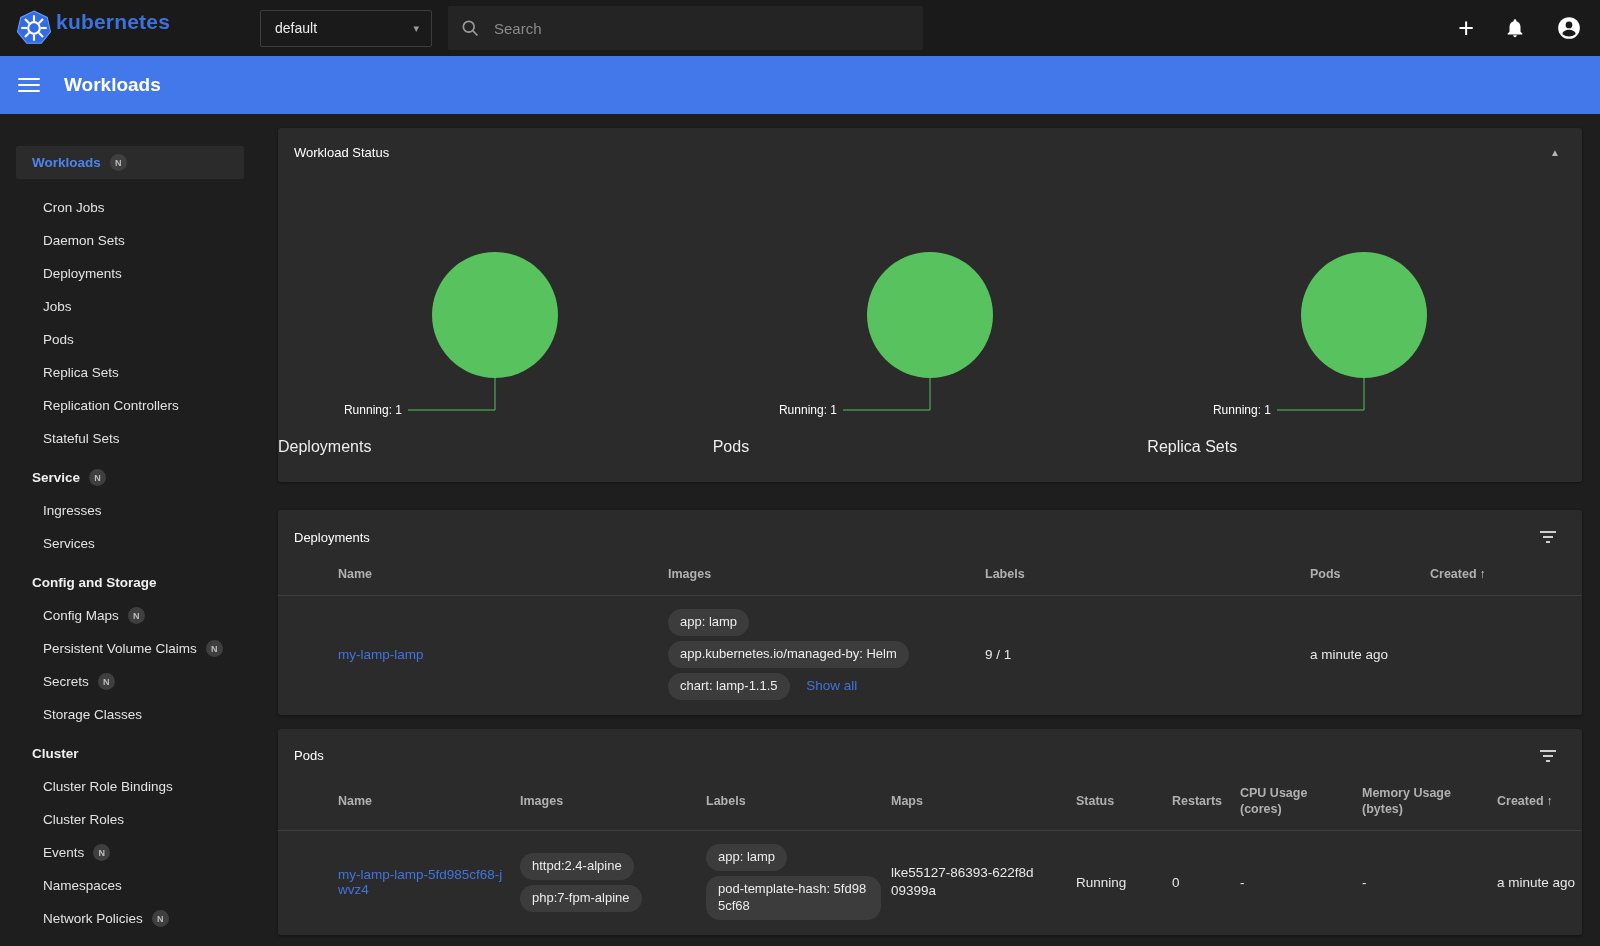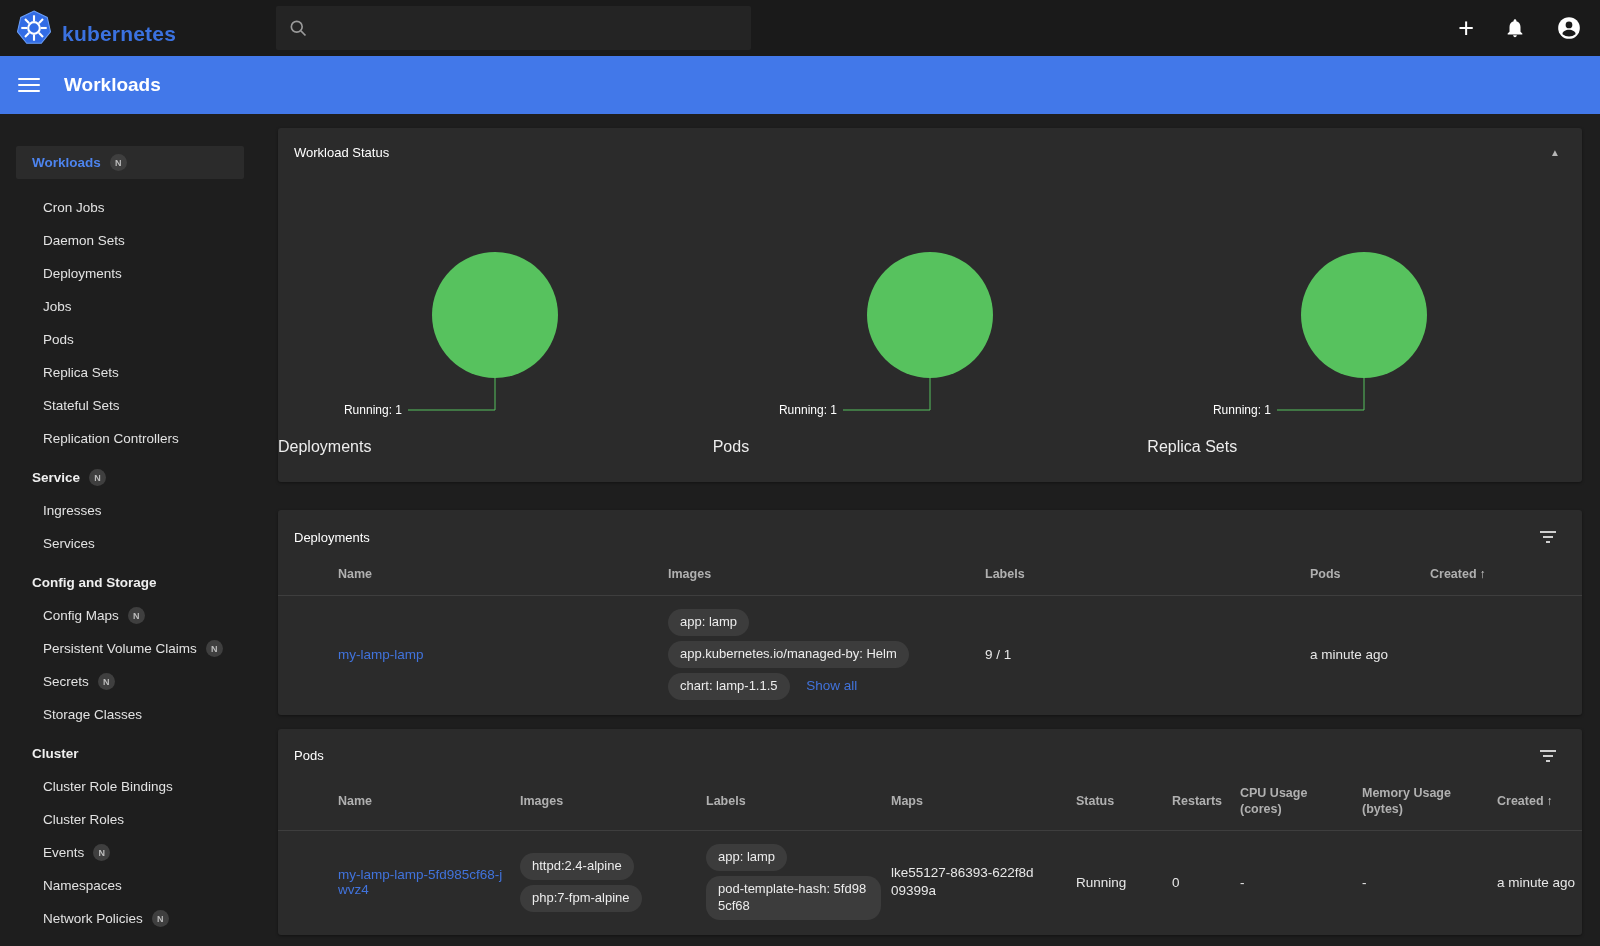--- a/index.html
+++ b/index.html
@@ -1,21 +1,21 @@
 <!DOCTYPE html>
 <html><head>
 <meta charset="utf-8">
 <style>
   * { margin:0; padding:0; box-sizing:border-box; }
   html,body { width:1600px; height:946px; overflow:hidden; background:#1e1e1e;
     font-family:"Liberation Sans","DejaVu Sans",sans-serif; color:#e8e8e8; }
 
   
   .topbar { height:56px; background:#1a1a1a; display:flex; align-items:center; position:relative; }
-  .brand { display:flex; align-items:flex-end; gap:10px; padding-left:16px; width:260px; }
+  .brand { display:flex; align-items:flex-start; gap:4px; padding-left:16px; width:260px; }
   .brand-text { color:#3b72e0; font-size:21px; font-weight:bold; letter-spacing:.2px; }
   .ns-select { width:172px; height:37px; border:1px solid #3d3d3d; border-radius:2px;
     display:flex; align-items:center; justify-content:space-between; padding:0 12px 0 14px;
     color:#ececec; font-size:14px; cursor:pointer; }
   .ns-caret { color:#9a9a9a; font-size:11px; }
   .searchbox { margin-left:16px; width:475px; height:44px; background:#242424; border-radius:2px;
     display:flex; align-items:center; padding:0 12px; gap:14px; }
   .searchbox input { background:transparent; border:none; outline:none; color:#ddd; font-size:15px; width:100%; }
   .searchbox input::placeholder { color:#8a8a8a; }
   .top-actions { position:absolute; right:18px; display:flex; align-items:center; gap:30px; }
@@ -92,28 +92,33 @@
           <line x1="12.4" y1="12.4" x2="8.5" y2="8.5"></line>
           <line x1="21.6" y1="21.6" x2="25.5" y2="25.5"></line>
           <line x1="12.4" y1="21.6" x2="8.5" y2="25.5"></line>
           <line x1="21.6" y1="12.4" x2="25.5" y2="8.5"></line>
         </g>
       </svg>
     </span>
     <span class="brand-text">kubernetes</span>
   </div>
 
+  <div class="ns-select">
+    <span>default</span>
+    <span class="ns-caret">▾</span>
+  </div>
 
   <div class="searchbox">
     <span style="display:flex;">
       <svg width="20" height="20" viewBox="0 0 24 24" fill="none" stroke="#9a9a9a" stroke-width="2">
         <circle cx="10.5" cy="10.5" r="6.5"></circle>
           <line x1="15.5" y1="15.5" x2="21" y2="21"></line>
       </svg>
     </span>
+    <input type="text" placeholder="Search" style="">
   </div>
 
   <div class="top-actions">
     <span class="plus-btn">+</span>
     <span class="icon-btn">
       <svg width="22" height="22" viewBox="0 0 24 24" fill="#ffffff">
         <path d="M12 22c1.1 0 2-.9 2-2h-4c0 1.1.9 2 2 2zm6-6v-5c0-3.07-1.63-5.64-4.5-6.32V4c0-.83-.67-1.5-1.5-1.5s-1.5.67-1.5 1.5v.68C7.64 5.36 6 7.92 6 11v5l-2 2v1h16v-1l-2-2z"></path>
       </svg>
     </span>
     <span class="icon-btn">
@@ -154,24 +159,24 @@
     <div class="nav-item">
         <span>Jobs</span>
       </div>
     <div class="nav-item">
         <span>Pods</span>
       </div>
     <div class="nav-item">
         <span>Replica Sets</span>
       </div>
     <div class="nav-item">
+        <span>Replication Controllers</span>
+      </div>
+    <div class="nav-item">
         <span>Stateful Sets</span>
-      </div>
-    <div class="nav-item">
-        <span>Replication Controllers</span>
       </div>
 
     <div class="nav-item top">
       <span>Service</span>
       <span class="nav-badge">N</span>
     </div>
     <div class="nav-item">
         <span>Ingresses</span>
       </div>
     <div class="nav-item">

